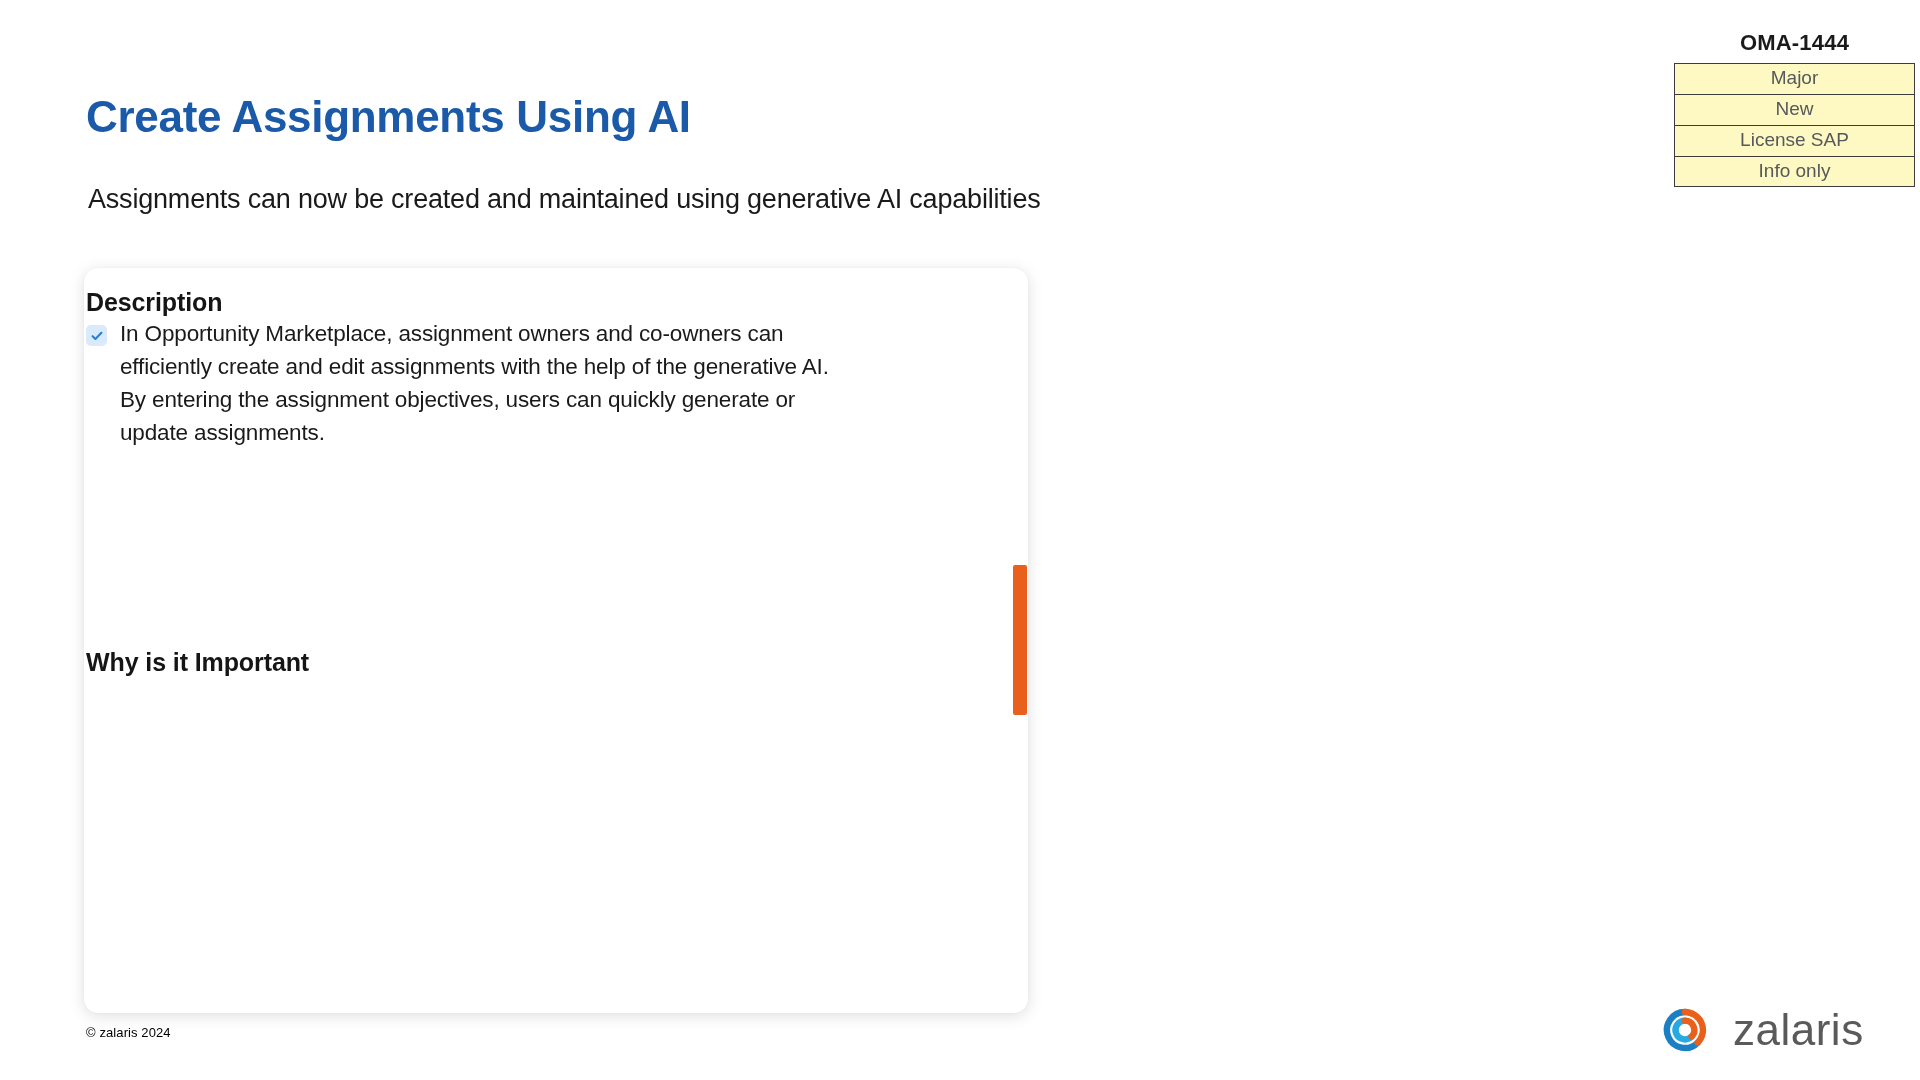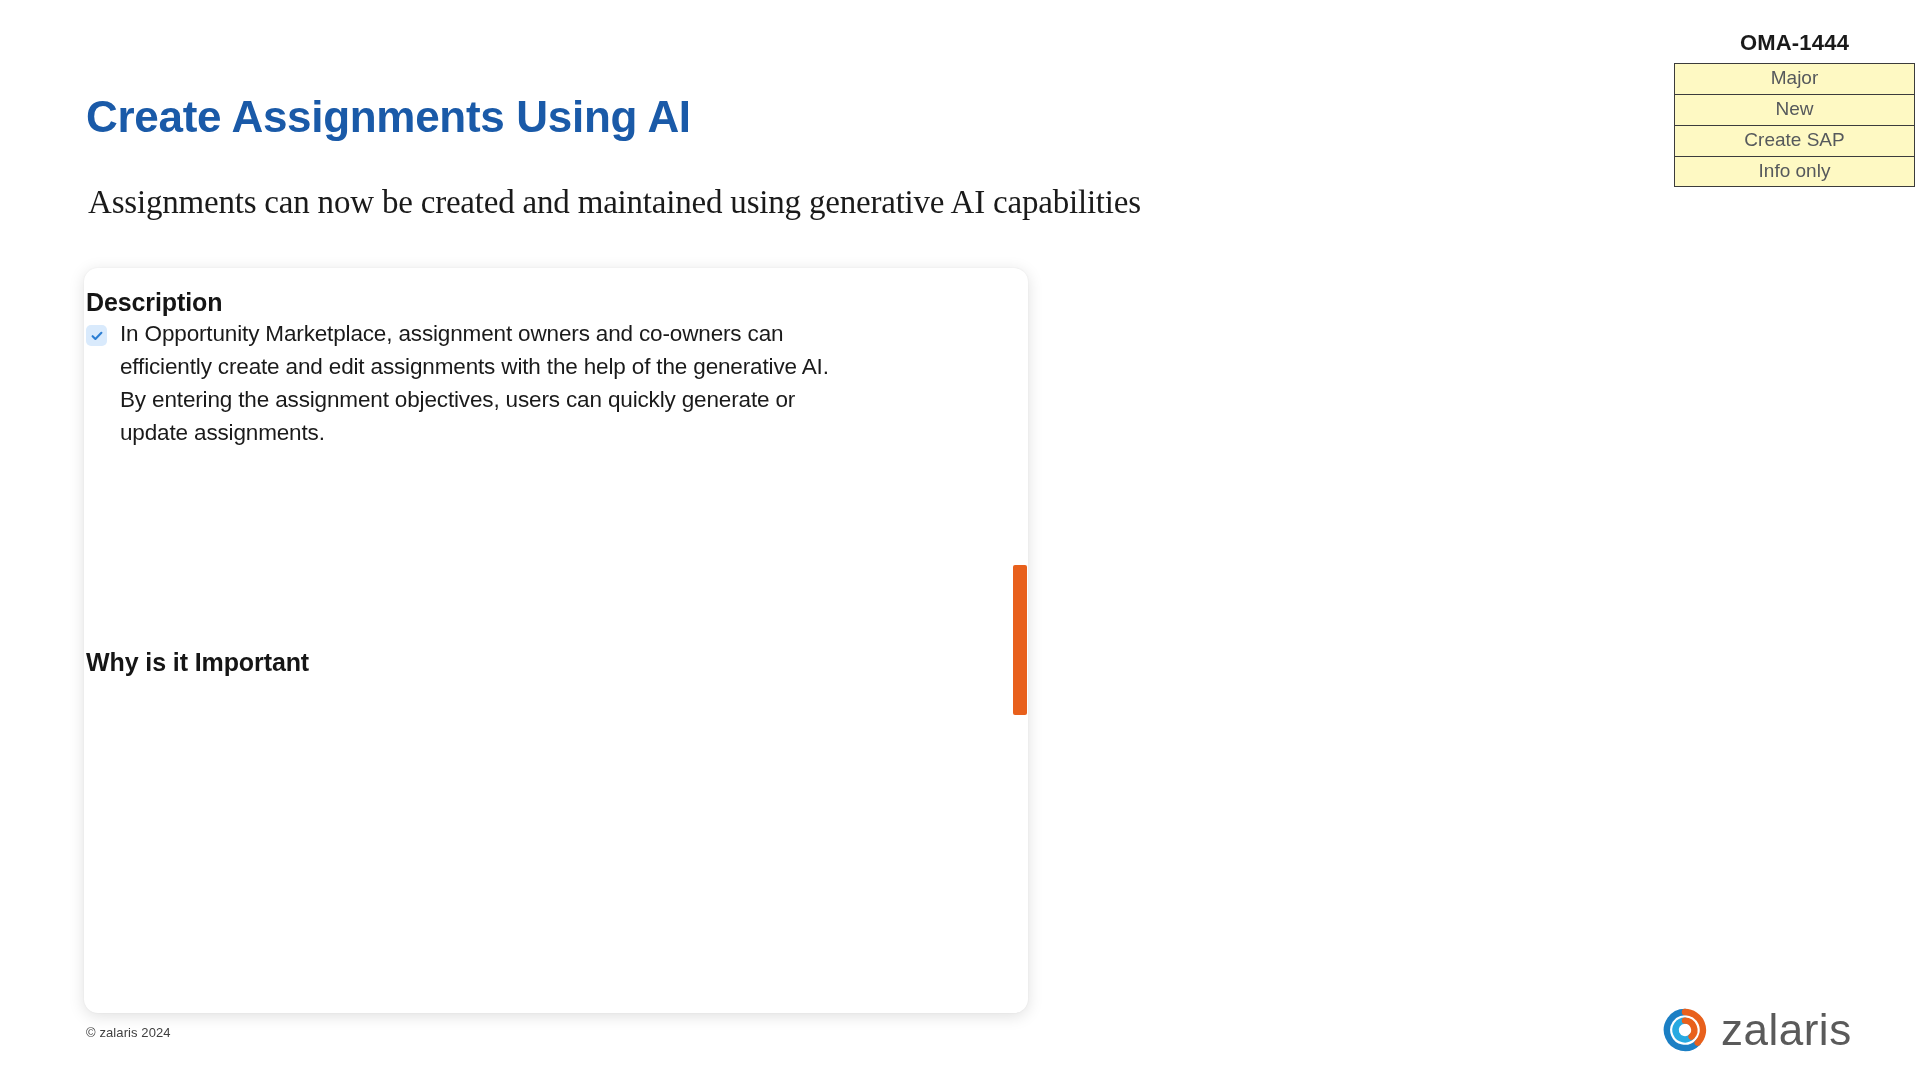--- a/index.html
+++ b/index.html
@@ -25,26 +25,25 @@
     font-size: 44px;
     font-weight: bold;
     color: #1a5aa8;
     letter-spacing: -0.3px;
     white-space: nowrap;
   }
   .subtitle {
     position: absolute;
     left: 88px;
     top: 184px;
-    font-size: 33px;
+    font-size: 27px;
     font-weight: 400;
     color: #1a1a1a;
     white-space: nowrap;
     letter-spacing: -0.2px;
-    font-family: Liberation Serif, serif;
   }
 
   
   .id-block {
     position: absolute;
     left: 1643px;
     top: 30px;
     width: 272px;
     padding-left: 31px;
   }
@@ -128,30 +127,30 @@
 
   .block-description { position: absolute; left: 86px; top: 288px; }
   .block-why { position: absolute; left: 86px; top: 648px; }
 
   
   .copyright {
     position: absolute;
     left: 86px;
     top: 1025px;
     font-size: 13px;
-    color: #404040;
+    color: #000000;
     letter-spacing: 0.1px;
   }
   .brand {
     position: absolute;
     left: 1663px;
     top: 1005px;
     display: flex;
     align-items: center;
-    gap: 14px;
+    gap: 26px;
   }
   .brand-mark { width: 44px; height: 44px; display: block; }
   .brand-name {
     font-size: 44px;
     color: #5a5a5a;
     letter-spacing: 0.5px;
     font-weight: 400;
   }
 </style>
 </head>
@@ -160,21 +159,21 @@
 <div class="slide">
 
   <div class="title">Create Assignments Using AI</div>
   <div class="subtitle">Assignments can now be created and maintained using generative AI capabilities</div>
 
   <div class="id-block">
     <div class="id-label">OMA-1444</div>
     <div class="status-table">
       <div class="status-row">Major</div>
       <div class="status-row">New</div>
-      <div class="status-row">Create SAP</div>
+      <div class="status-row">License SAP</div>
       <div class="status-row">Info  only</div>
     </div>
   </div>
 
   <div class="card"></div>
   <div class="orange-bar"></div>
 
   <div class="block-description">
     <div class="section-heading">Description</div>
     <ul class="bullets">

